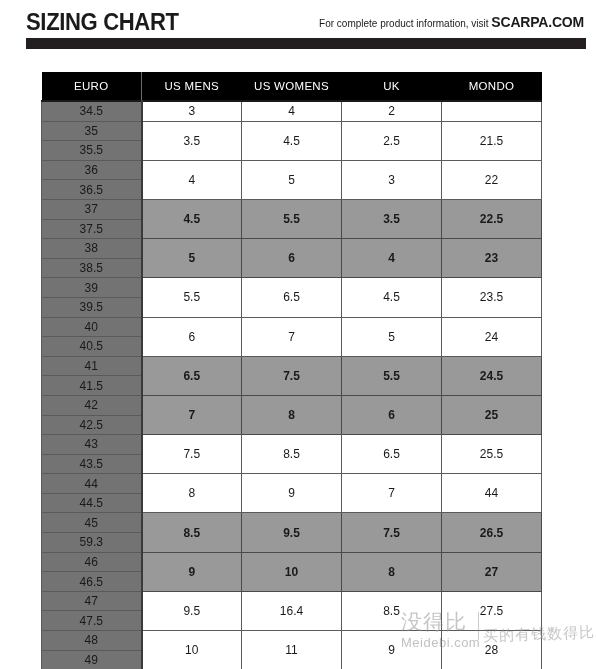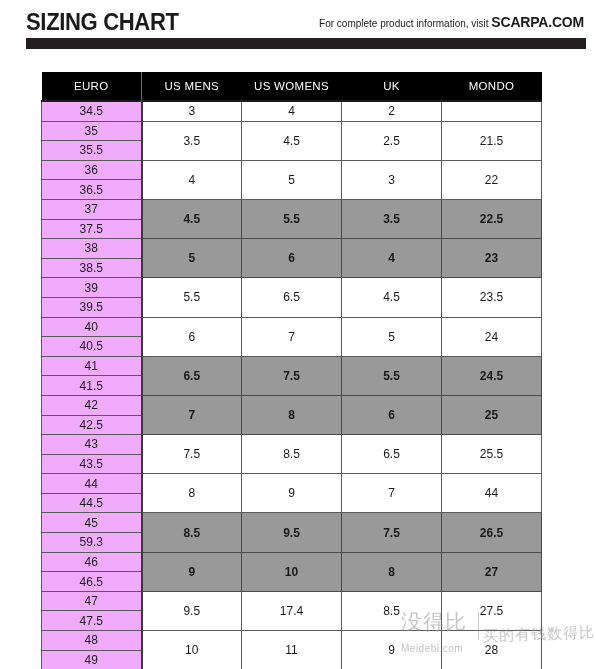--- a/index.html
+++ b/index.html
@@ -92,21 +92,21 @@
     text-align: center;
     vertical-align: middle;
     font-size: 12px;
     color: #1a1a1a;
     border: 1px solid #5a5a5a;
     font-family: "Liberation Sans", sans-serif;
     padding: 0;
   }
   table.sizing td.euro-cell {
     height: 18.6px;
-    background: #f0abfc;
+    background: #737373;
     border-left: 1px solid #5a5a5a;
     border-right: 2px solid #3a3a3a;
   }
   table.sizing td.data-cell {
     background: #ffffff;
   }
   table.sizing td.data-cell.shaded {
     background: #999999;
     font-weight: bold;
     border-color: #4a4a4a;
@@ -128,24 +128,24 @@
   }
   #watermark-main {
     font-family: "Liberation Serif", serif;
     font-size: 21px;
     color: rgba(150,150,150,0.55);
     letter-spacing: 1px;
     line-height: 1;
   }
   #watermark-sub {
     font-family: "Liberation Sans", sans-serif;
-    font-size: 10px;
+    font-size: 13px;
     color: rgba(150,150,150,0.6);
     letter-spacing: 0.5px;
-    margin-top: 10px;
+    margin-top: 2px;
   }
   #watermark-slogan {
     position: absolute;
     left: 483px;
     top: 625px;
     font-family: "Liberation Serif", serif;
     font-size: 15px;
     color: rgba(160,160,160,0.6);
     white-space: nowrap;
     letter-spacing: 1px;
@@ -315,21 +315,21 @@
           <td class="data-cell shaded" rowspan="2">10</td>
           <td class="data-cell shaded" rowspan="2">8</td>
           <td class="data-cell shaded" rowspan="2">27</td>
         </tr>
         <tr>
           <td class="euro-cell">46.5</td>
         </tr>
         <tr>
           <td class="euro-cell">47</td>
           <td class="data-cell" rowspan="2">9.5</td>
-          <td class="data-cell" rowspan="2">17.4</td>
+          <td class="data-cell" rowspan="2">16.4</td>
           <td class="data-cell" rowspan="2">8.5</td>
           <td class="data-cell" rowspan="2">27.5</td>
         </tr>
         <tr>
           <td class="euro-cell">47.5</td>
         </tr>
         <tr>
           <td class="euro-cell">48</td>
           <td class="data-cell" rowspan="2">10</td>
           <td class="data-cell" rowspan="2">11</td>

